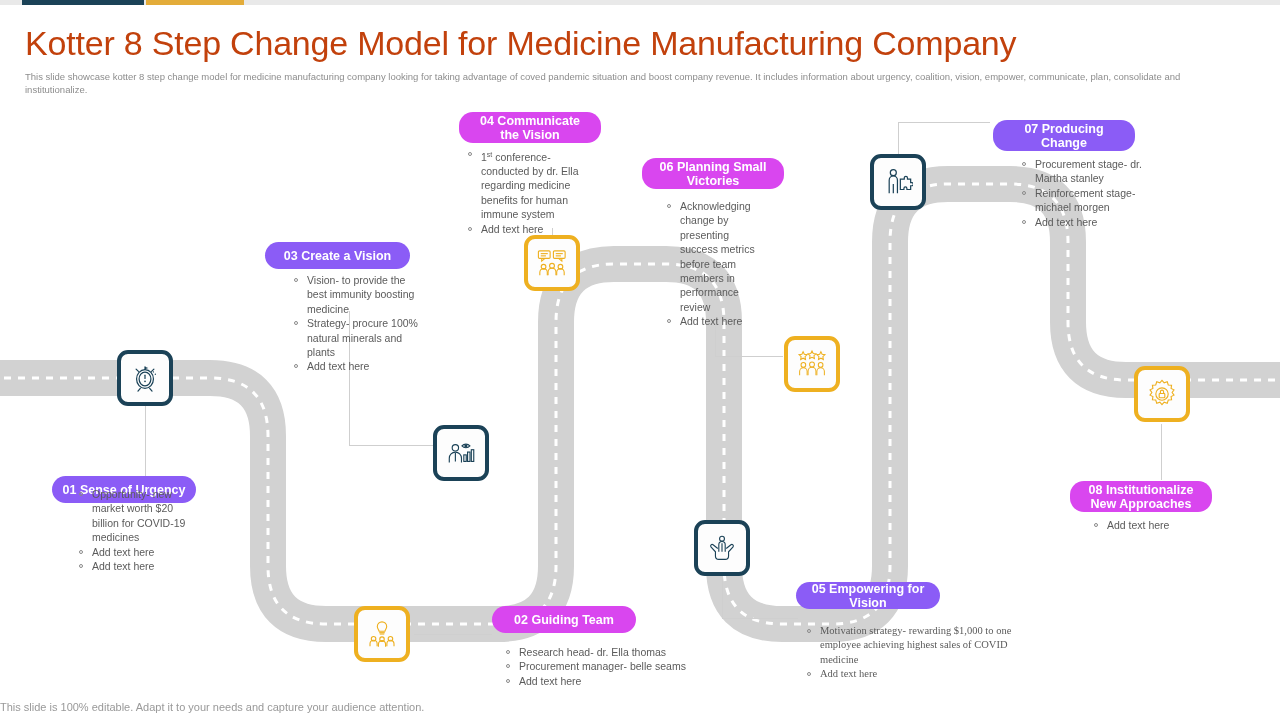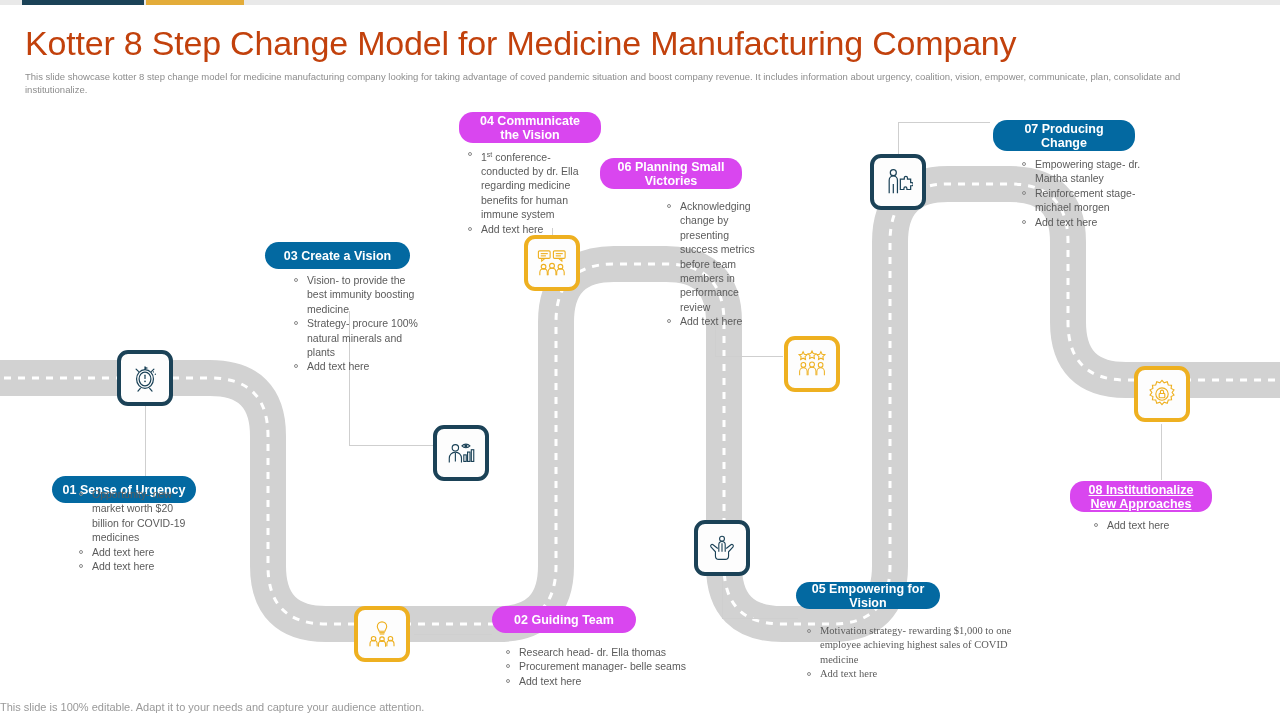--- a/index.html
+++ b/index.html
@@ -46,21 +46,21 @@
   
   .stem{position:absolute;background:#cfcfcf;}
 
   
   .pill{
     position:absolute;border-radius:14px;color:#ffffff;
     font-size:12.5px;font-weight:bold;line-height:14px;
     display:flex;align-items:center;justify-content:center;
     text-align:center;box-sizing:border-box;padding:4px 10px;
   }
-  .pill.dark{background:#0369a1;}
+  .pill.dark{background:#8b5cf6;}
   .pill.gold{background:#d946ef;}
 
   
   .bullets{position:absolute;color:#5b5b5b;font-size:10.5px;line-height:14.4px;}
   .bullets ul{list-style:none;margin:0;padding:0;}
   .bullets li{position:relative;padding-left:17px;margin:0 0 0 0;}
   .bullets li:before{
     content:"";position:absolute;left:4px;top:5px;width:4px;height:4px;
     border:1px solid #8a8a8a;border-radius:50%;box-sizing:border-box;
   }
@@ -259,23 +259,23 @@
         <path d="M14.3 15.4 v-1.8 a1.7 1.7 0 0 1 3.4 0 v1.8"></path>
       </svg>
     </span>
   </div>
 
   <div class="pill dark" style="left:52px;top:476px;width:144px;height:27px;">01 Sense of Urgency</div>
   <div class="pill gold" style="left:492px;top:606px;width:144px;height:27px;">02 Guiding Team</div>
   <div class="pill dark" style="left:265px;top:242px;width:145px;height:27px;">03 Create a Vision</div>
   <div class="pill gold" style="left:459px;top:112px;width:142px;height:31px;">04 Communicate the Vision</div>
   <div class="pill dark" style="left:796px;top:582px;width:144px;height:27px;">05 Empowering for Vision</div>
-  <div class="pill gold" style="left:600px;top:158px;width:142px;height:31px;">06 Planning Small Victories</div>
+  <div class="pill gold" style="left:642px;top:158px;width:142px;height:31px;">06 Planning Small Victories</div>
   <div class="pill dark" style="left:993px;top:120px;width:142px;height:31px;">07 Producing Change</div>
-  <div class="pill gold" style="left:1070px;top:481px;width:142px;height:31px;text-decoration:underline;">08 Institutionalize New Approaches</div>
+  <div class="pill gold" style="left:1070px;top:481px;width:142px;height:31px;">08 Institutionalize New Approaches</div>
 
   <div class="bullets" style="left:75px;top:487px;width:125px;">
     <ul>
       <li>Opportunity- new market  worth $20 billion  for COVID-19 medicines</li>
       <li>Add text here</li>
       <li>Add text here</li>
     </ul>
   </div>
 
   <div class="bullets" style="left:502px;top:645px;width:215px;">
@@ -310,21 +310,21 @@
 
   <div class="bullets" style="left:663px;top:199px;width:100px;">
     <ul>
       <li>Acknowledging change by presenting success metrics before team members in performance review</li>
       <li>Add text here</li>
     </ul>
   </div>
 
   <div class="bullets" style="left:1018px;top:157px;width:148px;">
     <ul>
-      <li>Empowering  stage- dr. Martha  stanley</li>
+      <li>Procurement  stage- dr. Martha  stanley</li>
       <li>Reinforcement  stage- michael morgen</li>
       <li>Add text here</li>
     </ul>
   </div>
 
   <div class="bullets" style="left:1090px;top:518px;width:135px;">
     <ul>
       <li>Add text here</li>
     </ul>
   </div>

